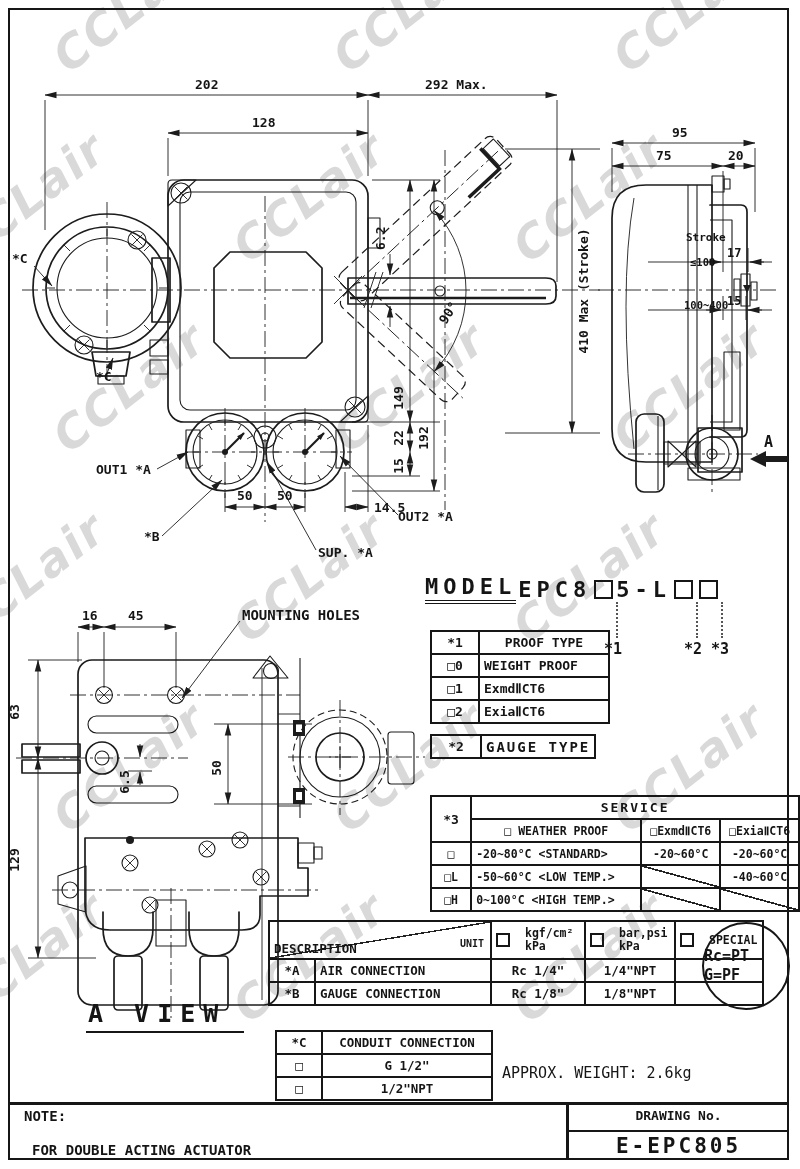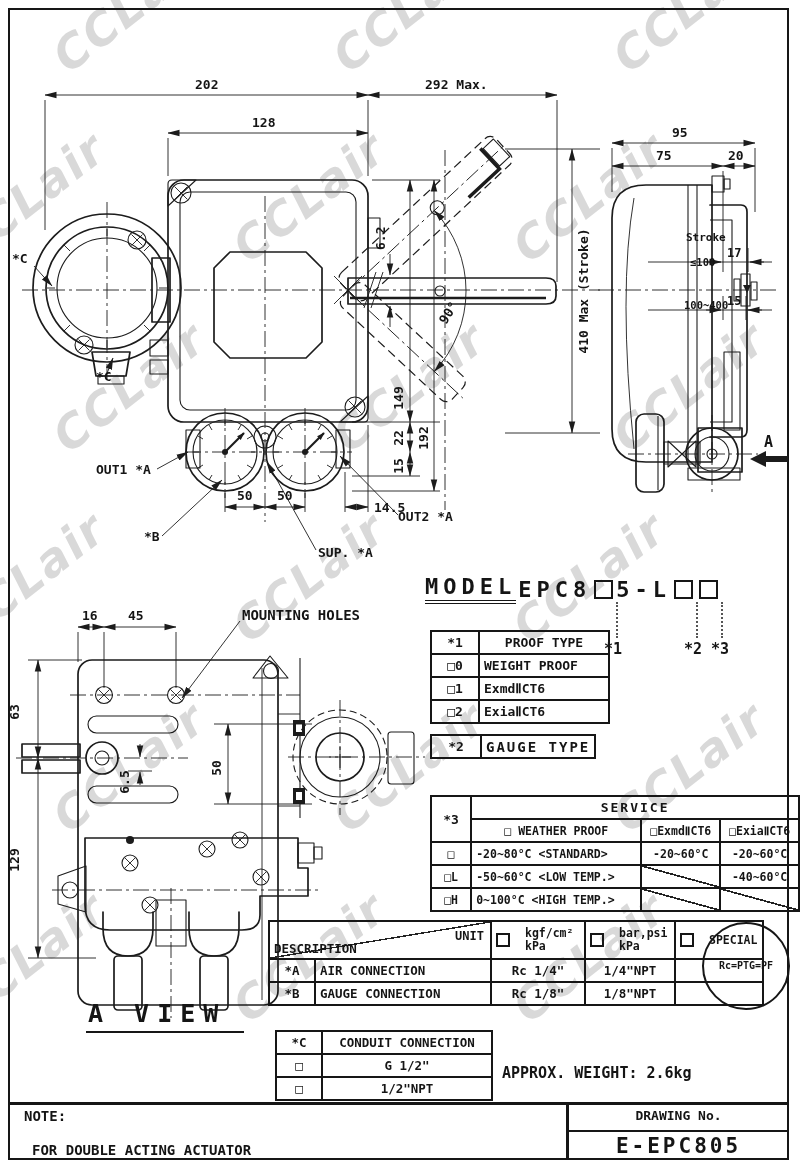--- a/index.html
+++ b/index.html
@@ -29,29 +29,29 @@
   .mbox{display:inline-block;width:15px;height:15px;border:2px solid #161616;margin:0 3px;}
   .leader{position:absolute;width:0;border-left:2px dotted #555;z-index:3;}
   .ptr{position:absolute;font-size:15px;font-weight:bold;z-index:3;}
   
   table.dt{position:absolute;border-collapse:collapse;z-index:3;font-weight:bold;color:#151515;
            font-family:"DejaVu Sans Mono",monospace;}
   table.dt td{border:2px solid #161616;padding:0 4px;white-space:nowrap;height:21px;}
   .tc{text-align:center;}
   .slash{background:linear-gradient(to top right,transparent 48%,#222 48%,#222 52%,transparent 52%);}
   .diagcell{position:relative;background:linear-gradient(to bottom right,transparent 49%,#222 49%,#222 51%,transparent 51%);}
-  .diag-top{position:absolute;top:7px;right:6px;font-size:12px;}
+  .diag-top{position:absolute;top:16px;right:6px;font-size:10px;}
   .diag-bot{position:absolute;bottom:2px;left:4px;font-size:12.5px;}
   .cbx{display:inline-block;width:10px;height:10px;border:2px solid #161616;margin-right:3px;flex:none;}
   .unitcell{display:flex;align-items:center;gap:12px;font-size:11.5px;line-height:1.1;}
   .pre{white-space:pre;}
   .rc-circle{position:absolute;left:702px;top:922px;width:84px;height:84px;border:2px solid #161616;
-             border-radius:50%;display:flex;flex-direction:row;align-items:center;justify-content:center;
-             font-size:10px;font-weight:bold;z-index:3;line-height:1.25;}
-  .weight{position:absolute;left:502px;top:1064px;font-size:15px;font-weight:bold;z-index:3;}
+             border-radius:50%;display:flex;flex-direction:column;align-items:flex-start;justify-content:center;
+             font-size:15px;font-weight:bold;z-index:3;line-height:1.25;}
+  .weight{position:absolute;left:502px;top:1064px;font-size:15px;font-weight:normal;z-index:3;}
   
   .sep{position:absolute;left:8px;top:1102px;width:781px;height:2.5px;background:#161616;z-index:3;}
   .noteL{position:absolute;left:24px;top:1108px;font-size:14px;font-weight:bold;z-index:3;}
   .noteT{position:absolute;left:32px;top:1142px;font-size:14px;font-weight:bold;z-index:3;}
   .vline{position:absolute;left:566px;top:1102px;width:2.5px;height:56px;background:#161616;z-index:3;}
   .dlabel{position:absolute;left:568px;top:1108px;width:221px;text-align:center;font-size:13px;font-weight:bold;z-index:3;}
   .hdiv{position:absolute;left:566px;top:1130px;width:223px;height:2px;background:#161616;z-index:3;}
   .dno{position:absolute;left:568px;top:1134px;width:221px;text-align:center;font-size:21px;
        letter-spacing:3px;font-weight:bold;z-index:3;}
 </style>

